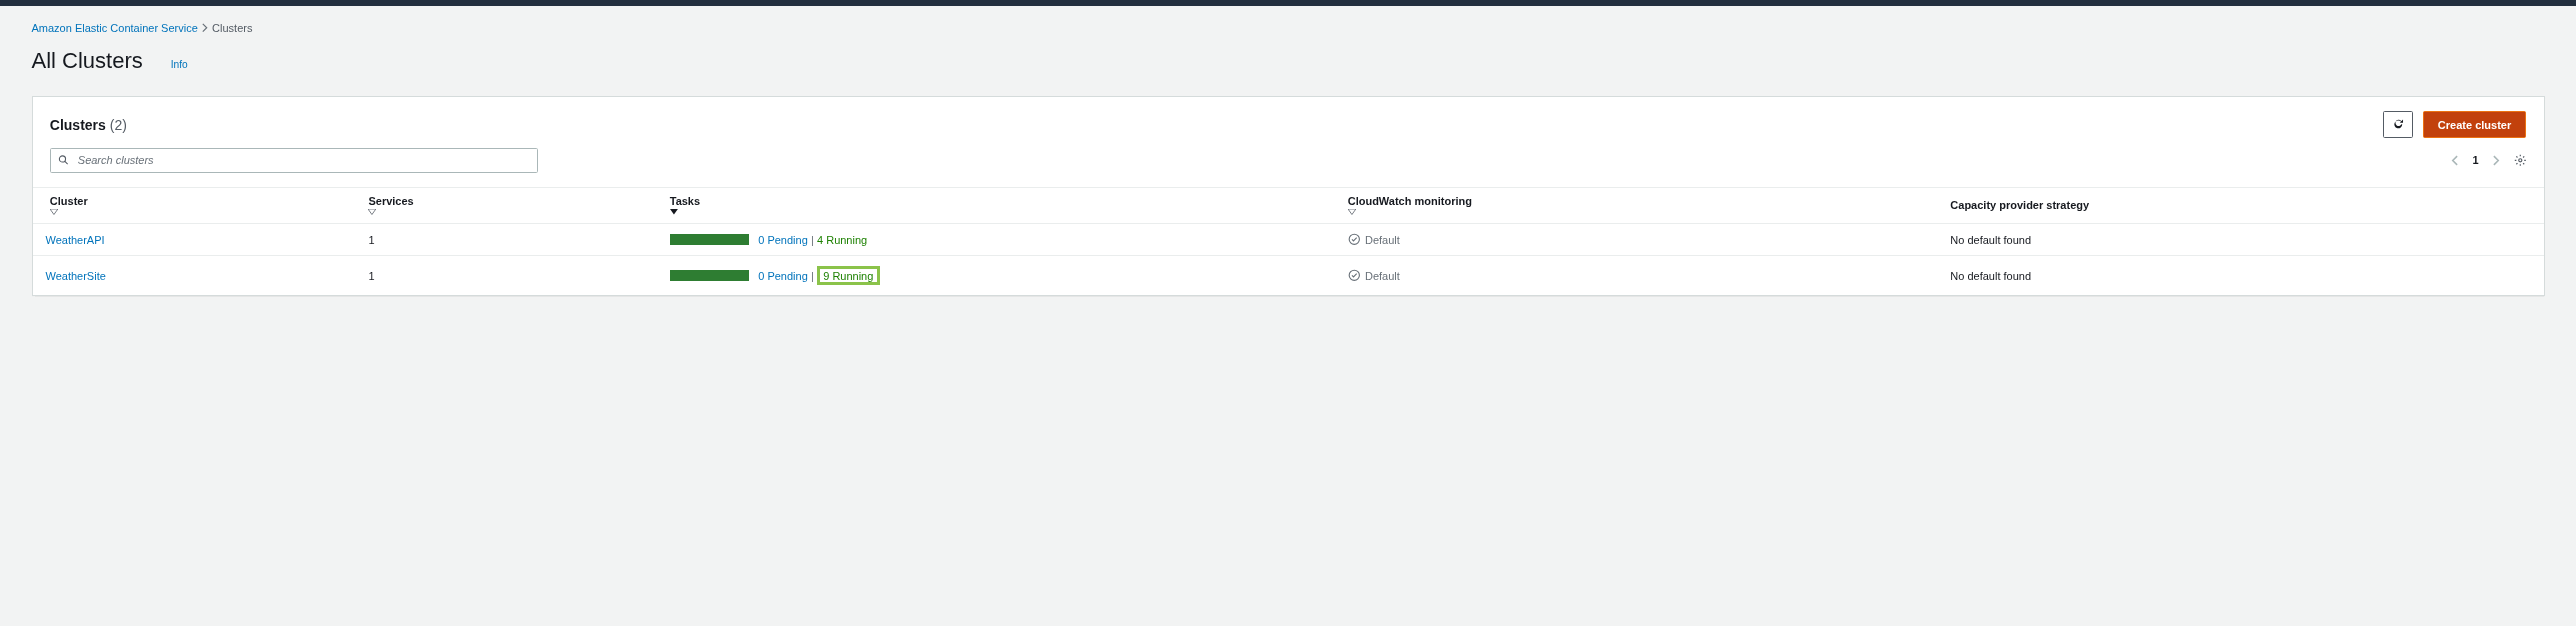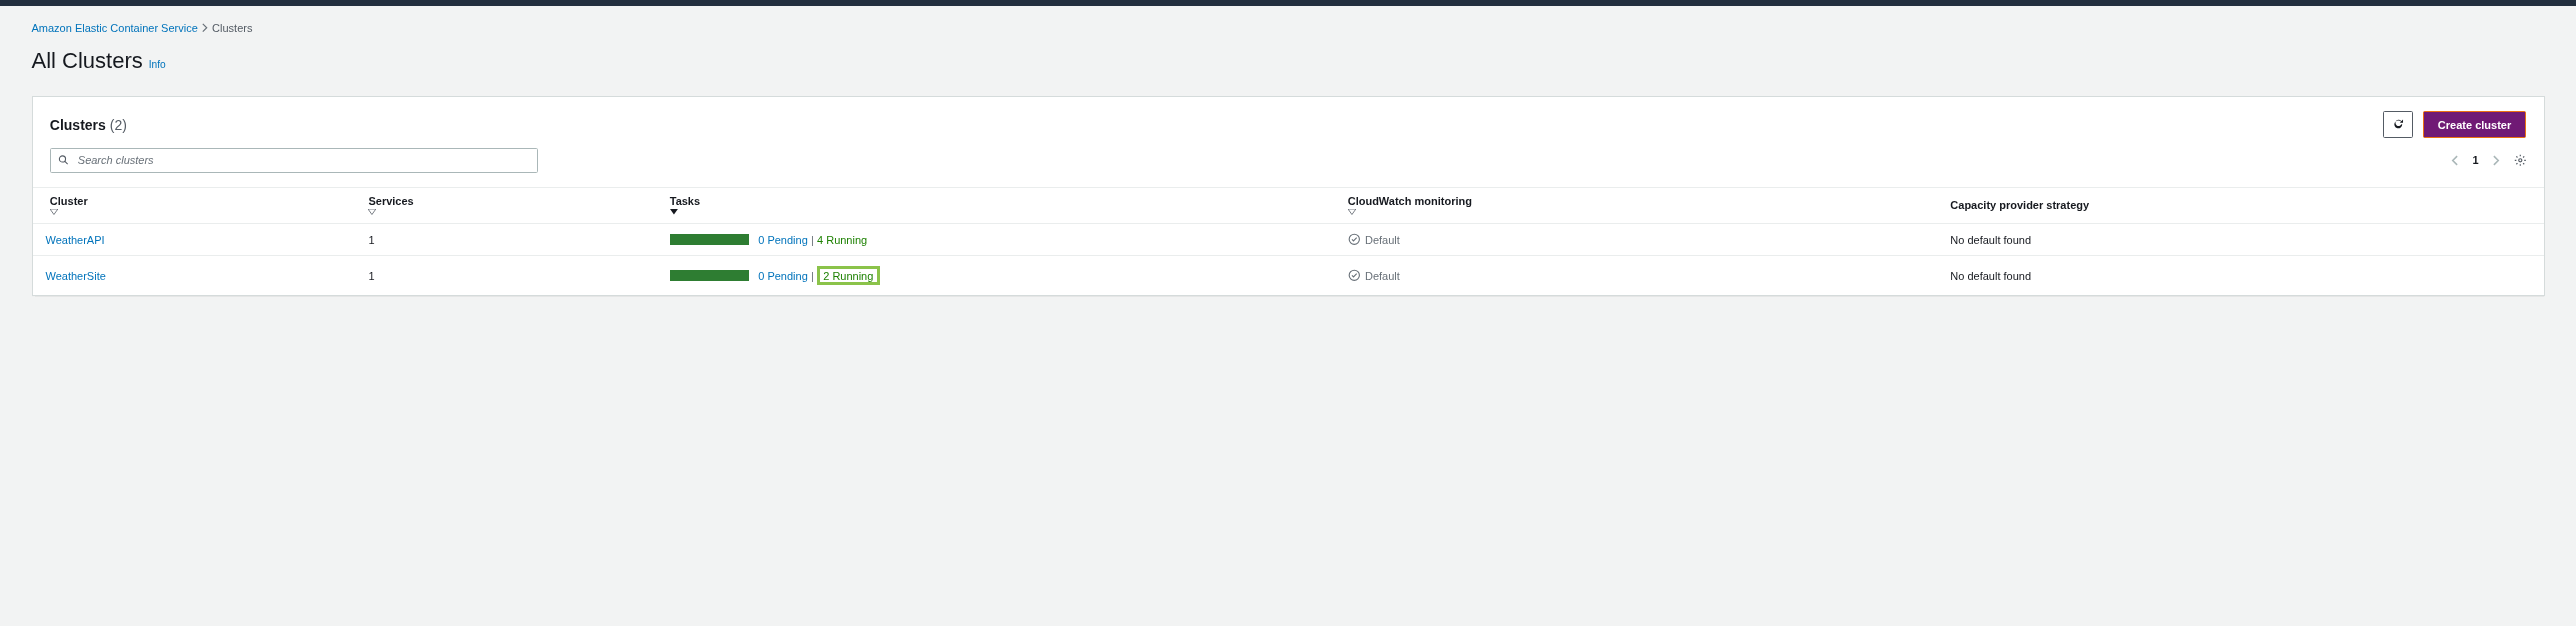--- a/index.html
+++ b/index.html
@@ -29,21 +29,21 @@
     }
     .breadcrumb .sep {
       color: #687078;
     }
     .breadcrumb .current {
       color: #545b64;
     }
     .page-header {
       display: flex;
       align-items: baseline;
-      gap: 6px;
+      gap: 28px;
       margin-bottom: 22px;
     }
     .page-title {
       font-size: 22px;
       font-weight: 400;
       color: #16191f;
     }
     .info-link {
       color: #0073bb;
       font-size: 10.2px;
@@ -83,21 +83,21 @@
       border-radius: 1.6px;
       display: inline-flex;
       align-items: center;
       justify-content: center;
       min-height: 27px;
     }
     .btn-icon {
       padding: 4.7px 7.9px;
     }
     .btn-primary {
-      background: #701a75;
+      background: #c2410c;
       border-color: #ec7211;
       color: #fff;
     }
     .search-row {
       padding: 9.5px 17.3px 14px 17.3px;
       display: flex;
       justify-content: space-between;
       align-items: center;
     }
     .search-box {
@@ -353,21 +353,21 @@
 
   <tr>
     <td><a href="#" class="link">WeatherSite</a></td>
     <td>1</td>
     <td>
       <div class="task-cell">
         <div class="task-bar"></div>
         <div class="task-text">
           <span class="pending">0 Pending</span>
           <span class="sep-pipe">|</span>
-          <span class="running highlight-box">2 Running</span>
+          <span class="running highlight-box">9 Running</span>
         </div>
       </div>
     </td>
     <td>
       <div class="monitoring">
         <span class="check-circle">
           <svg width="12.6" height="12.6" viewBox="0 0 16 16">
                     <circle cx="8" cy="8" r="6.5" fill="none" stroke="#687078" stroke-width="1.4"></circle>
                     <path d="M5 8 L7 10 L11 6" fill="none" stroke="#687078" stroke-width="1.4"></path>
                   </svg>

